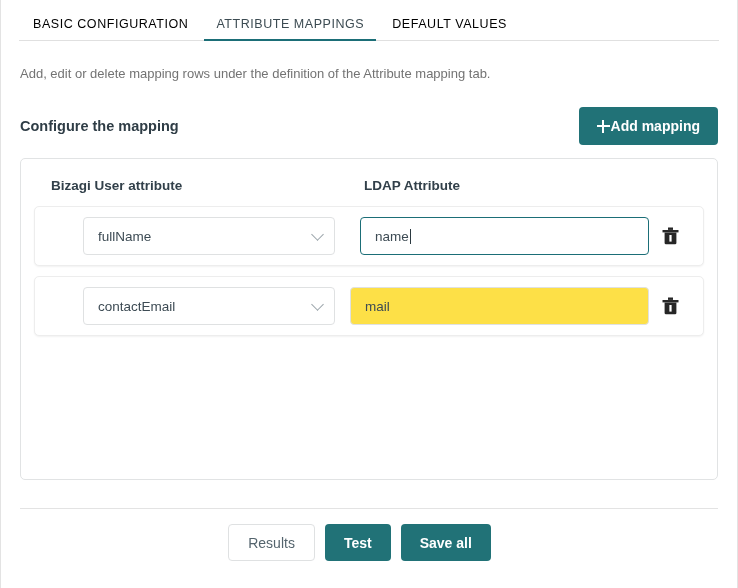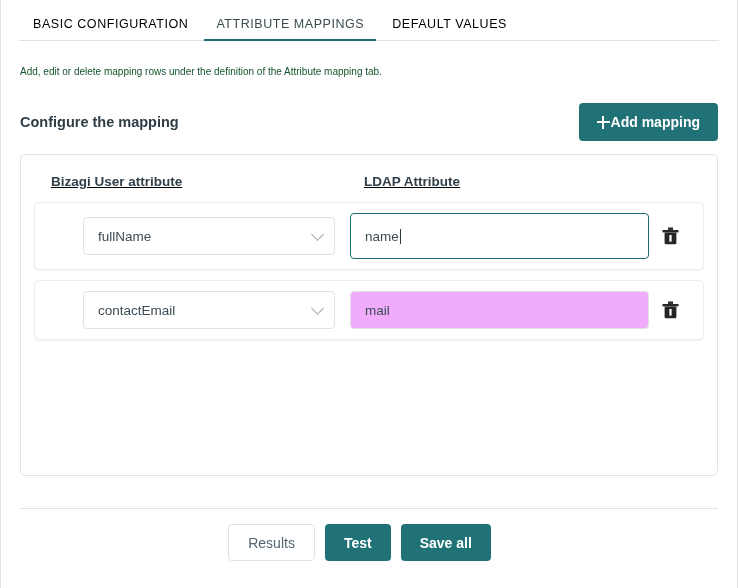--- a/index.html
+++ b/index.html
@@ -60,22 +60,22 @@
     right: 2px;
     bottom: 0;
     height: 2px;
     background: #1b6e77;
     z-index: 3;
   }
 
   
   .description {
     margin: 25px 0 0 19px;
-    font-size: 10px;
-    color: #14532d;
+    font-size: 13px;
+    color: #737373;
   }
 
   
   .section-row {
     margin: 26px 19px 0 19px;
     display: flex;
     align-items: center;
     justify-content: space-between;
     height: 38px;
   }
@@ -121,21 +121,20 @@
     border-radius: 5px;
     background: #ffffff;
     height: 322px;
     padding: 14px 13px 0 13px;
   }
 
   .col-headers {
     display: flex;
     align-items: flex-start;
     padding: 5px 0 13px 17px;
-    text-decoration: underline;
   }
   .col-head {
     font-size: 13.5px;
     font-weight: bold;
     color: #32404a;
   }
   .col-head.bizagi { width: 313px; }
   .col-head.ldap   { flex: 1; }
 
   .map-row {
@@ -181,31 +180,31 @@
     transform: rotate(45deg);
     pointer-events: none;
   }
 
   .ldap-input {
     flex: 1;
     height: 38px;
     margin-left: 15px;
     border: 1px solid #dfe1e2;
     border-radius: 4px;
-    background: #f0abfc;
+    background: #fde047;
     padding: 0 14px;
     font-size: 13.5px;
     color: #3d4b54;
     font-family: "Liberation Sans", sans-serif;
     outline: none;
   }
   .ldap-input-text {
     flex: 1;
-    height: 46px;
-    margin-left: 15px;
+    height: 38px;
+    margin-left: 25px;
     border: 1px solid #1b6e77;
     border-radius: 4px;
     background: #ffffff;
     padding: 8px 14px;
     font-size: 13.5px;
     color: #3d4b54;
     display: flex;
     align-items: center;
     cursor: text;
   }

